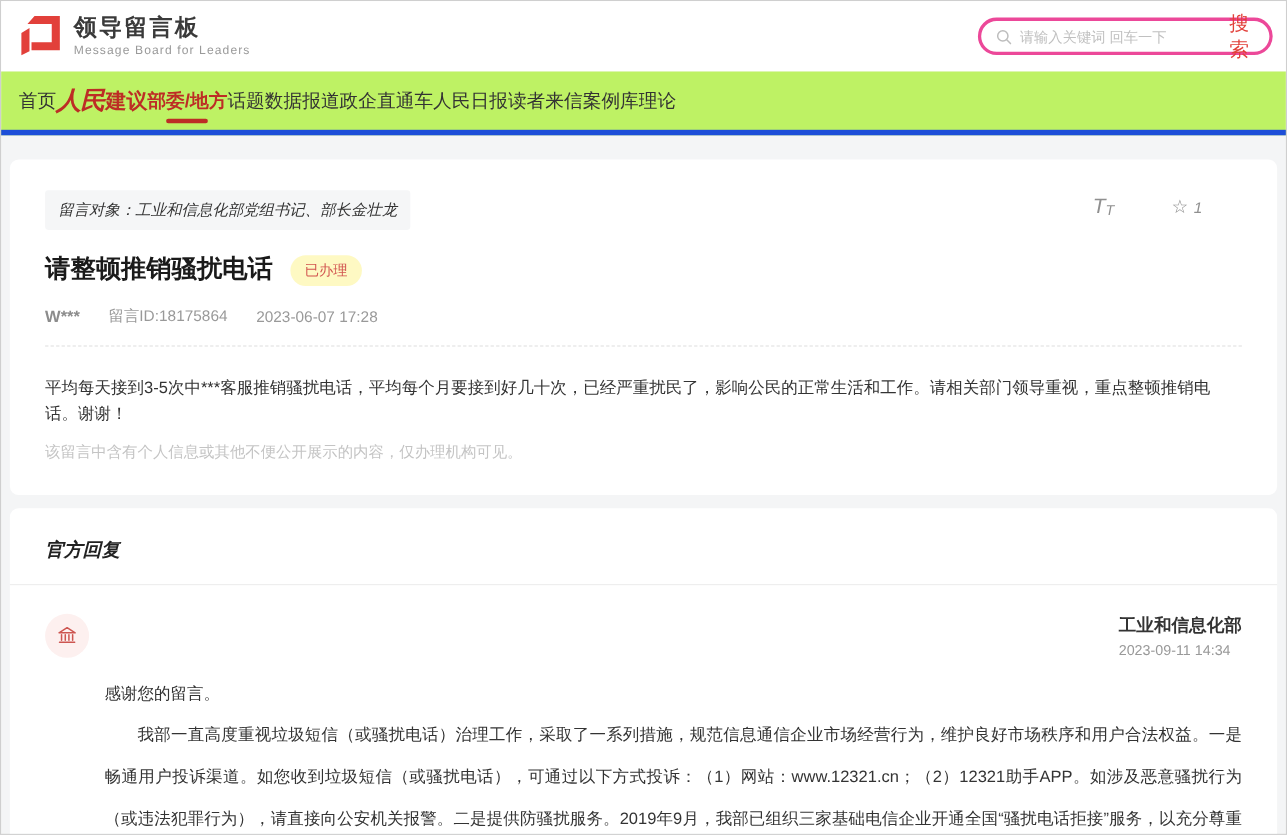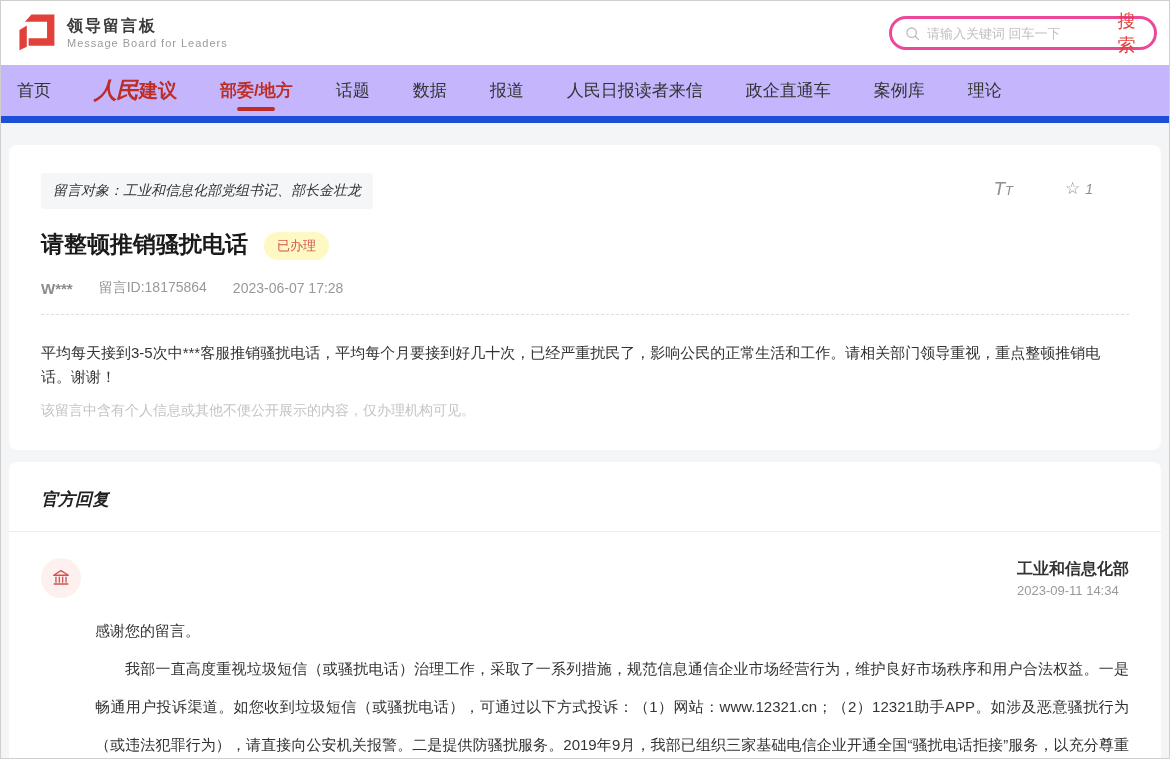--- a/index.html
+++ b/index.html
@@ -9,39 +9,39 @@
     width:1170px; height:759px; margin:0 auto; background:#f4f5f6;
     border:1px solid #cfcfcf; overflow:hidden; display:flex; flex-direction:column;
   }
   
   .topbar {
     height:64px; background:#fff; display:flex; align-items:center;
     padding:0 12px; flex-shrink:0;
   }
   .logo { display:flex; align-items:center; gap:8px; cursor:pointer; }
   .logo-txt { display:flex; flex-direction:column; line-height:1.1; }
-  .logo-title { font-size:16px; font-weight:700; color:#3a3a3a; letter-spacing:2px; }
+  .logo-title { font-size:21px; font-weight:700; color:#3a3a3a; letter-spacing:2px; }
   .logo-sub { font-size:11px; color:#9a9a9a; letter-spacing:1px; margin-top:2px; }
   .searchbox {
     margin-left:auto; width:268px; height:34px; border:3px solid #ec4899;
     border-radius:17px; display:flex; align-items:center; padding:12px 12px; background:#fff;
   }
   .searchbox input {
     border:none; outline:none; flex:1; font-size:13px; color:#333; margin-left:6px;
     font-family:inherit; background:transparent;
   }
   .searchbox input::placeholder { color:#c0c0c0; }
   .search-btn {
     border:none; background:none; color:#e2403a; font-size:18px; cursor:pointer;
     font-family:inherit; padding:0 0 0 8px;
   }
   
   .nav {
-    height:58px; background:#c4b5fd; display:flex; align-items:center; gap:43px;
-    padding:0 16px; flex-shrink:0; border-bottom:7px solid #1d4ed8;
+    height:58px; background:#bef264; display:flex; align-items:center; 
+    padding:0 16px; flex-shrink:0; border-bottom:5px solid #1d4ed8;
   }
   .nav-item {
     font-size:17px; color:#333; text-decoration:none; position:relative;
     height:58px; display:flex; align-items:center; white-space:nowrap;
   }
   .nav-item.active { color:#bd2d25; font-weight:700; }
   .nav-item.active .underline {
     position:absolute; left:50%; transform:translateX(-50%); bottom:9px;
     width:38px; height:4px; border-radius:2px; background:#bd2d25;
   }
@@ -128,22 +128,22 @@
       <span class="brand-part1">人民</span>
       <span class="brand-part2">建议</span>
     </a>
     <a class="nav-item active">
       <span>部委/地方</span>
       <span class="underline"></span>
     </a>
     <a class="nav-item">话题</a>
     <a class="nav-item">数据</a>
     <a class="nav-item">报道</a>
+    <a class="nav-item">政企直通车</a>
     <a class="nav-item">人民日报读者来信</a>
-    <a class="nav-item">政企直通车</a>
     <a class="nav-item">案例库</a>
     <a class="nav-item">理论</a>
   </nav>
 
   <div class="content">
 
     <section class="card msg-card">
       <div class="msg-top">
         <span class="target-tag">留言对象：工业和信息化部党组书记、部长金壮龙</span>
         <div class="tools">

